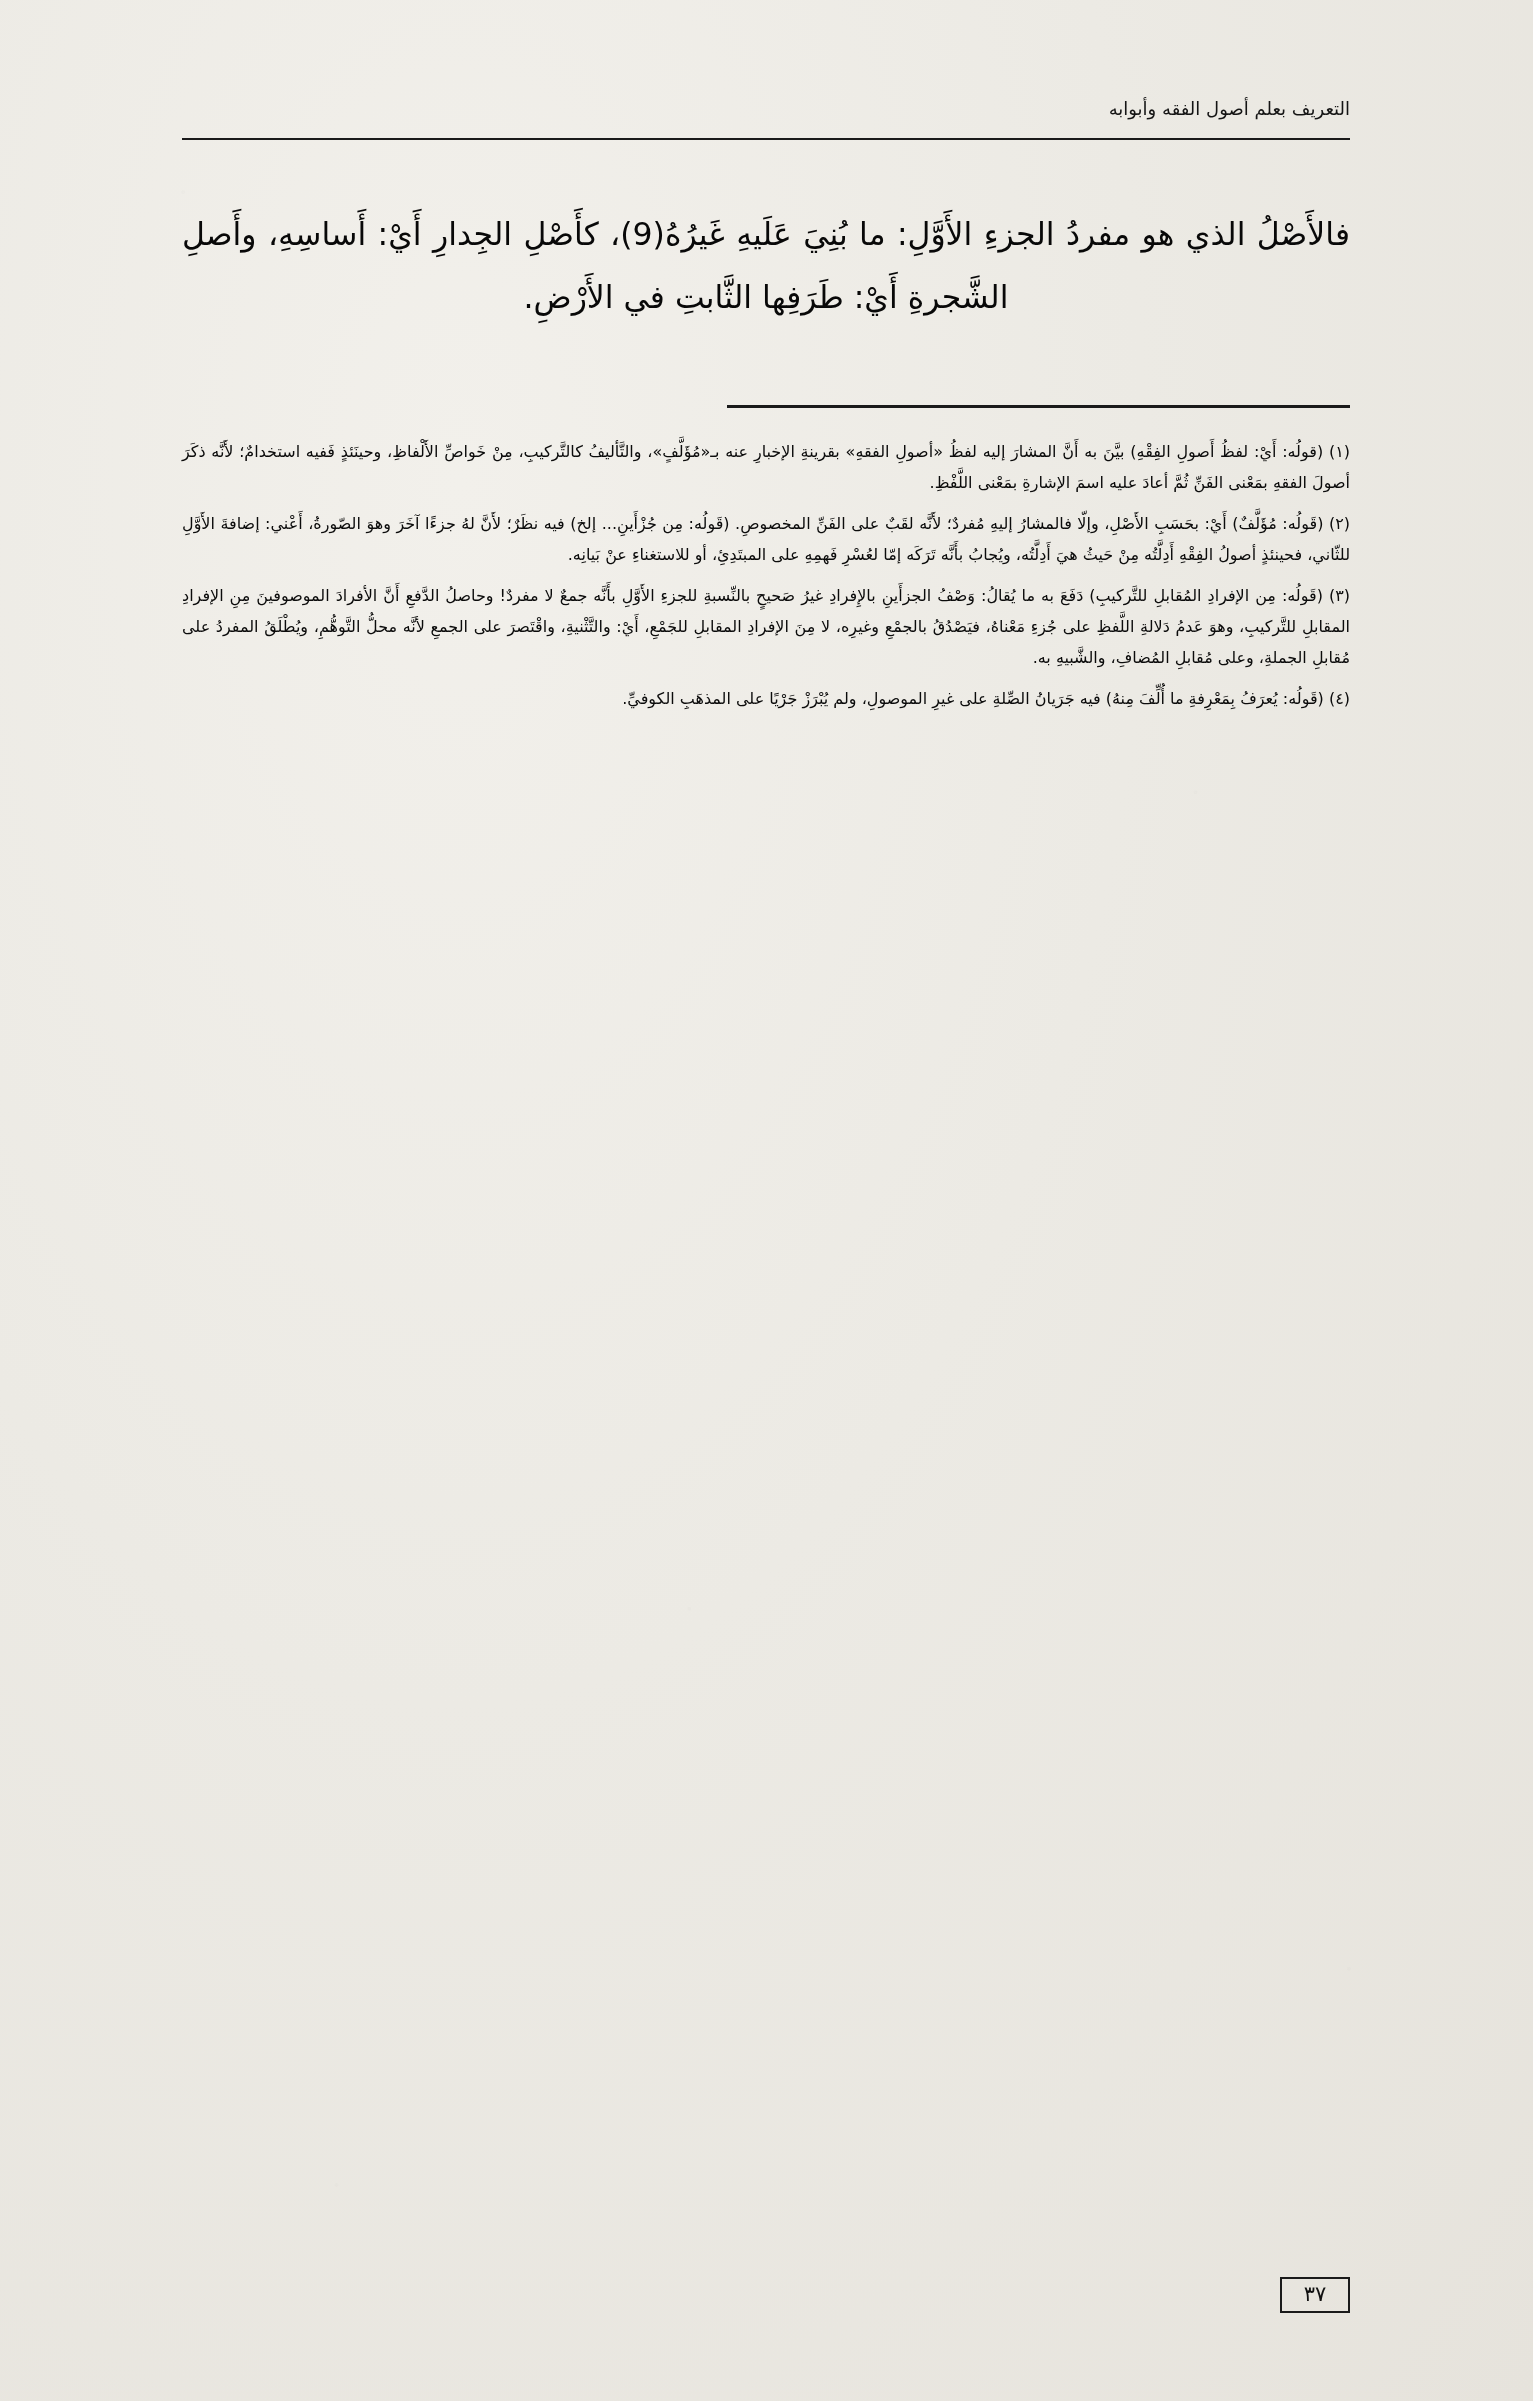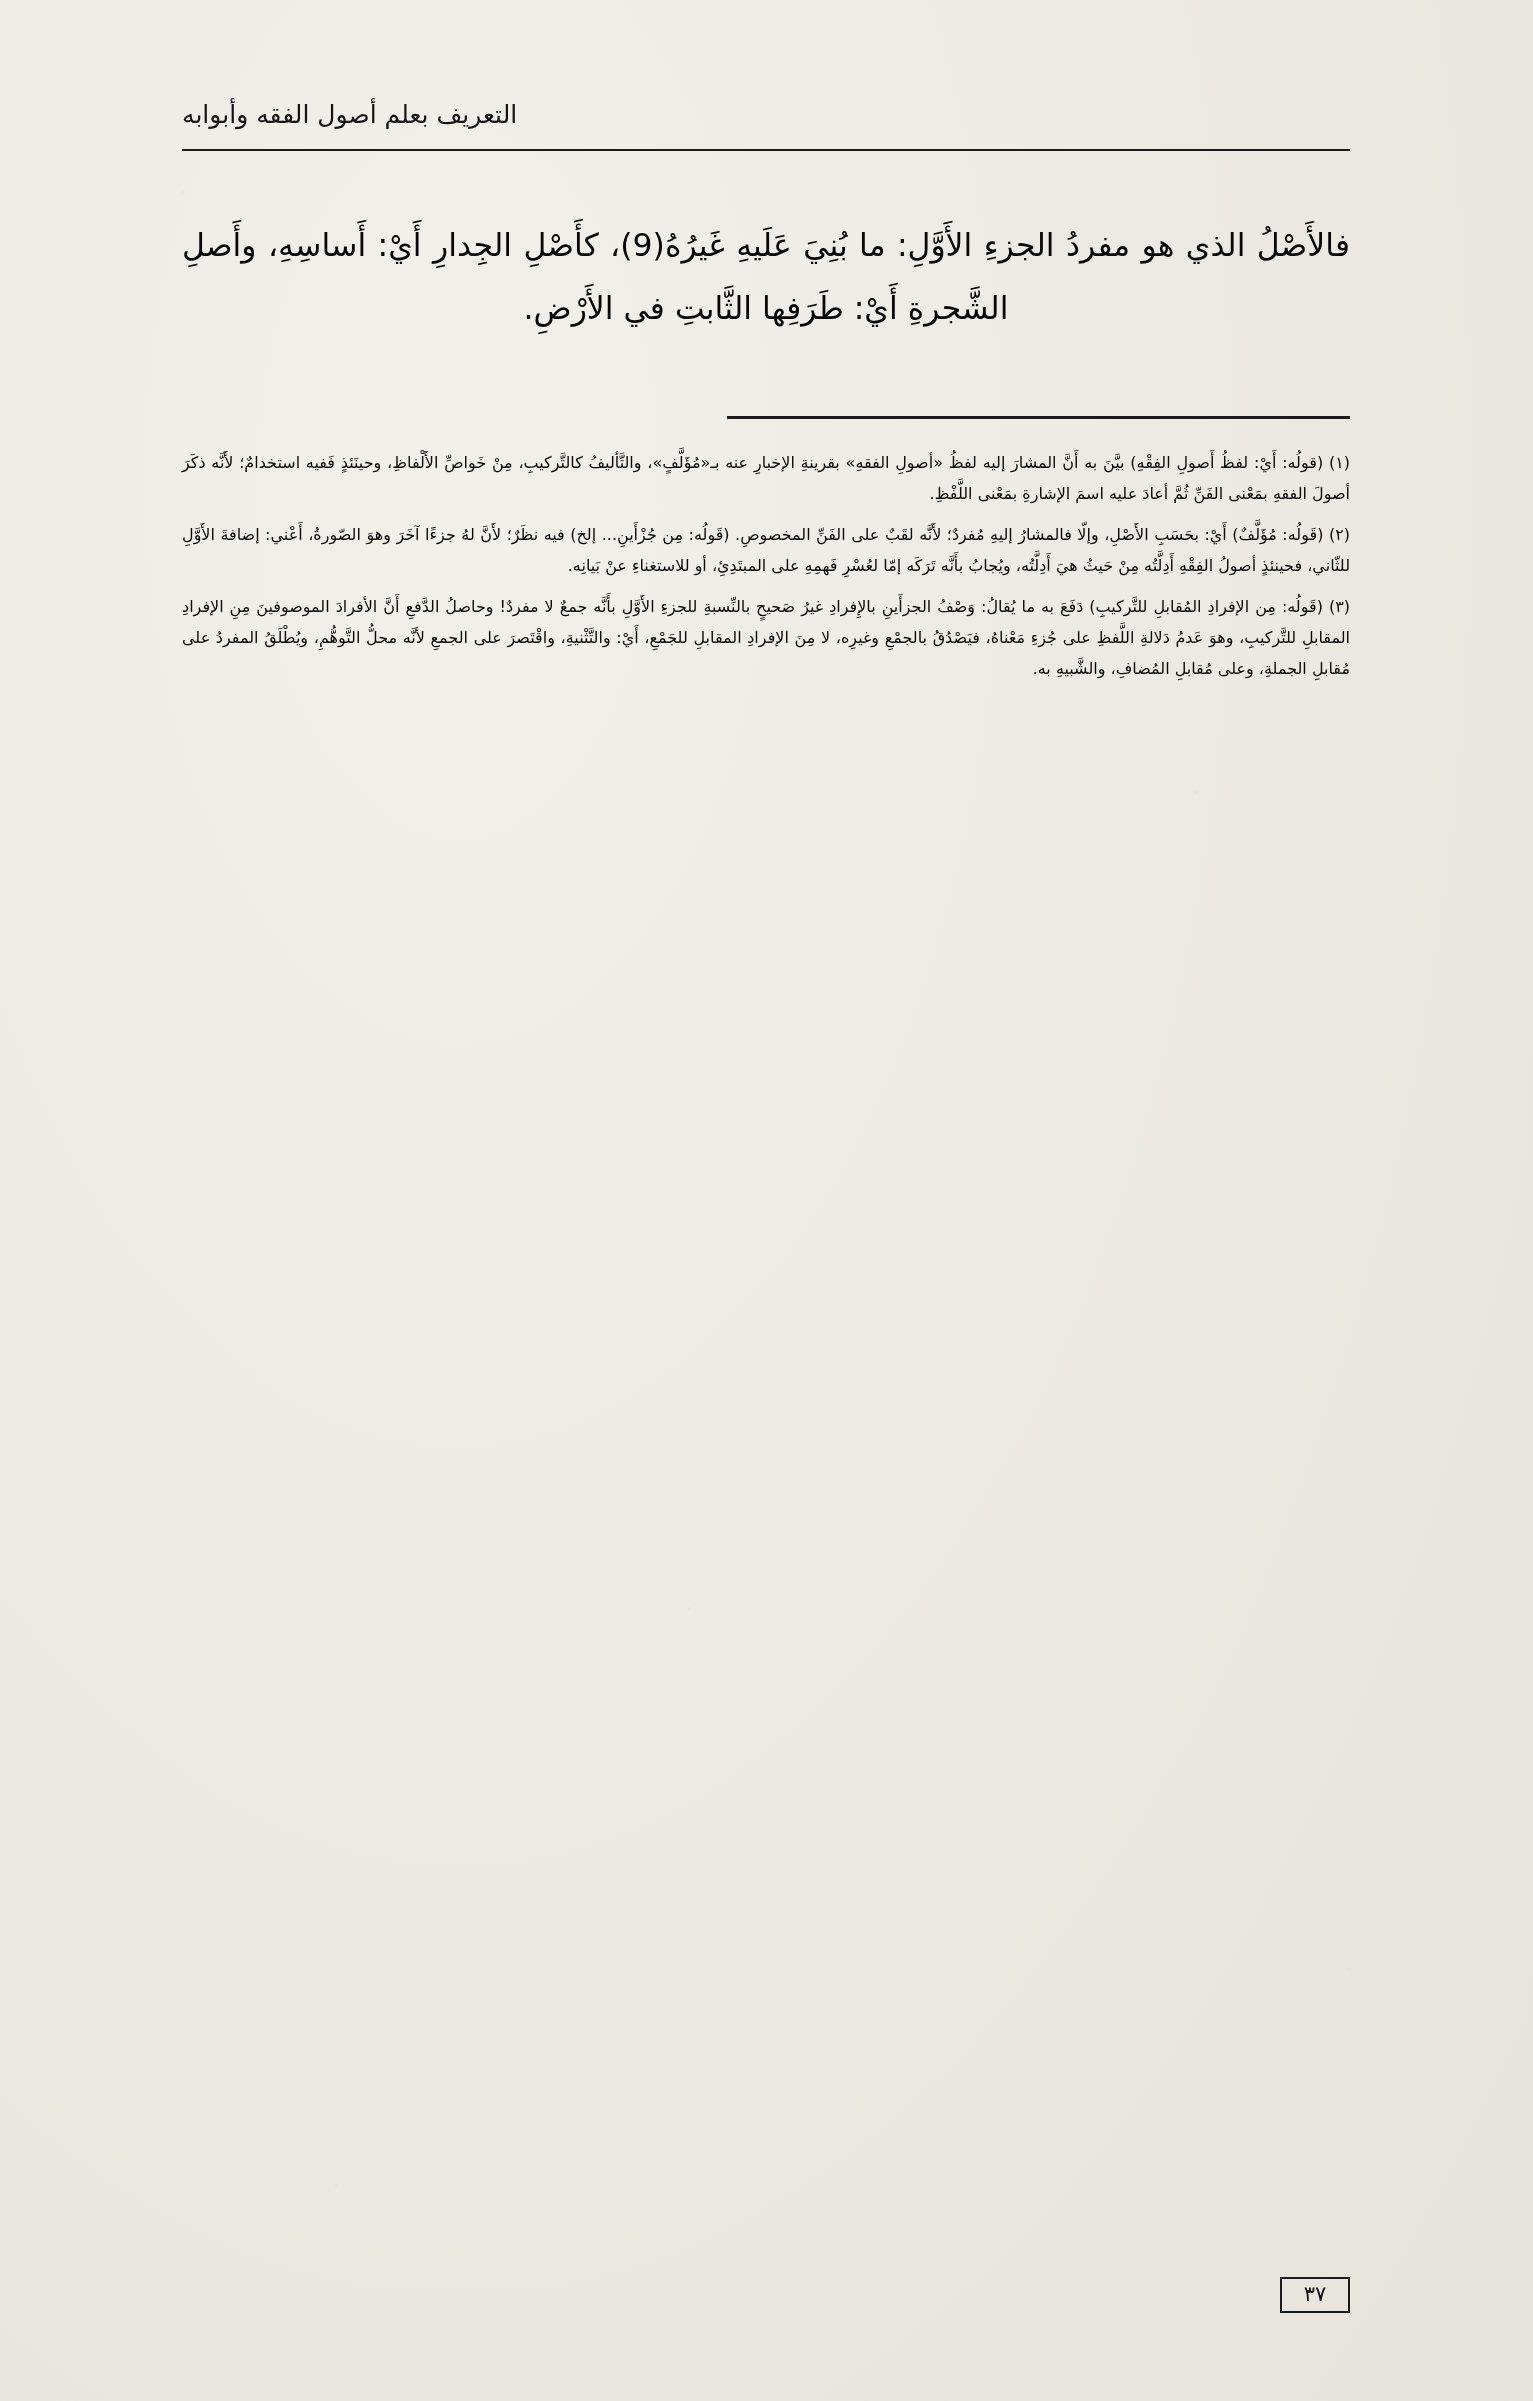--- a/index.html
+++ b/index.html
@@ -35,22 +35,22 @@
 
   .content {
     position: absolute;
     top: 95px;
     right: 183px;
     left: 183px;
   }
 
   
   .running-header {
-    text-align: left;
-    font-size: 25px;
+    text-align: right;
+    font-size: 18px;
     line-height: 1.6;
     color: #141414;
     letter-spacing: 0;
     padding-bottom: 11px;
   }
 
   .rule-top {
     height: 0;
     border-top: 2.4px solid #1a1a1a;
     margin: 3.2px 0 27px 0;
@@ -143,20 +143,24 @@
         <span>(قولُه: أَيْ: لفظُ أَصولِ الفِقْهِ) بيَّنَ به أَنَّ المشارَ إليه لفظُ «أصولِ الفقهِ» بقرينةِ الإخبارِ عنه بـ«مُؤَلَّفٍ»، والتَّأليفُ كالتَّركيبِ، مِنْ خَواصِّ الأَلْفاظِ، وحينَئذٍ فَفيه استخدامٌ؛ لأَنَّه ذكَرَ أصولَ الفقهِ بمَعْنى الفَنِّ ثُمَّ أعادَ عليه اسمَ الإشارةِ بمَعْنى اللَّفْظِ.</span>
       </p>
       <p class="fn-item">
         <span>(٢)</span>
         <span>(قَولُه: مُؤَلَّفٌ) أَيْ: بحَسَبِ الأَصْلِ، وإلّا فالمشارُ إليهِ مُفردٌ؛ لأَنَّه لقَبٌ على الفَنِّ المخصوصِ. (قَولُه: مِن جُزْأَينِ... إلخ) فيه نظَرٌ؛ لأَنَّ لهُ جزءًا آخَرَ وهوَ الصّورةُ، أَعْني: إضافةَ الأَوَّلِ للثّاني، فحينئذٍ أصولُ الفِقْهِ أَدِلَّتُه مِنْ حَيثُ هيَ أَدِلَّتُه، ويُجابُ بأَنَّه تَرَكَه إمّا لعُسْرِ فَهمِهِ على المبتَدِئِ، أو للاستغناءِ عنْ بَيانِه.</span>
       </p>
       <p class="fn-item">
         <span>(٣)</span>
         <span>(قَولُه: مِن الإفرادِ المُقابلِ للتَّركيبِ) دَفَعَ به ما يُقالُ: وَصْفُ الجزأَينِ بالإِفرادِ غيرُ صَحيحٍ بالنِّسبةِ للجزءِ الأَوَّلِ بأَنَّه جمعٌ لا مفردٌ! وحاصلُ الدَّفعِ أَنَّ الأفرادَ الموصوفينَ مِنِ الإفرادِ المقابلِ للتَّركيبِ، وهوَ عَدمُ دَلالةِ اللَّفظِ على جُزءِ مَعْناهُ، فيَصْدُقُ بالجمْعِ وغيرِه، لا مِنَ الإفرادِ المقابلِ للجَمْعِ، أَيْ: والتَّثْنيةِ، واقْتَصرَ على الجمعِ لأنَّه محلُّ التَّوهُّمِ، ويُطْلَقُ المفردُ على مُقابلِ الجملةِ، وعلى مُقابلِ المُضافِ، والشَّبيهِ به.</span>
       </p>
+      <p class="fn-item">
+        <span>(٤)</span>
+        <span>(قَولُه: يُعرَفُ بِمَعْرِفةِ ما أُلِّفَ مِنهُ) فيه جَرَيانُ الصِّلةِ على غيرِ الموصولِ، ولم يُبْرَزْ جَرْيًا على المذهَبِ الكوفيِّ.</span>
+      </p>
     </div>
 
   </div>
 
   <div class="page-number">٣٧</div>
 
 </div>
 
 
 </body></html>

